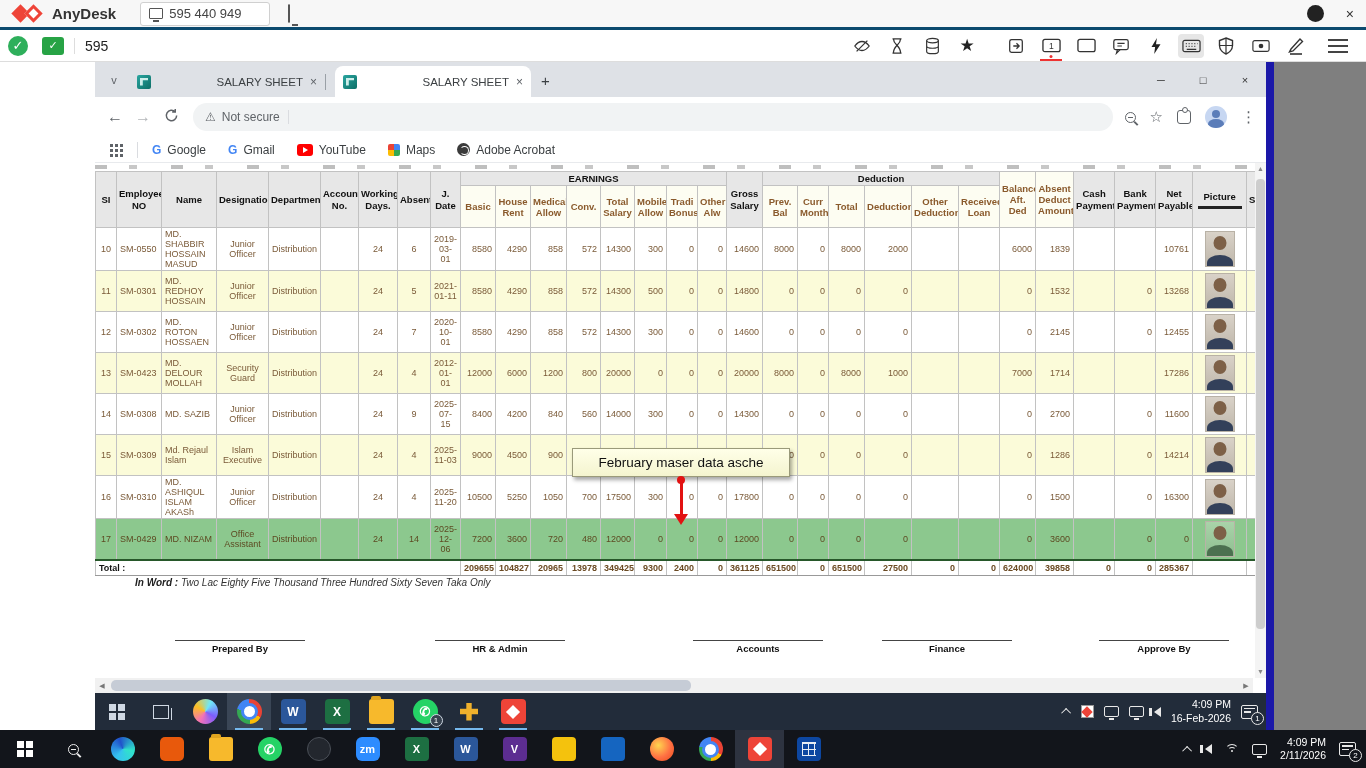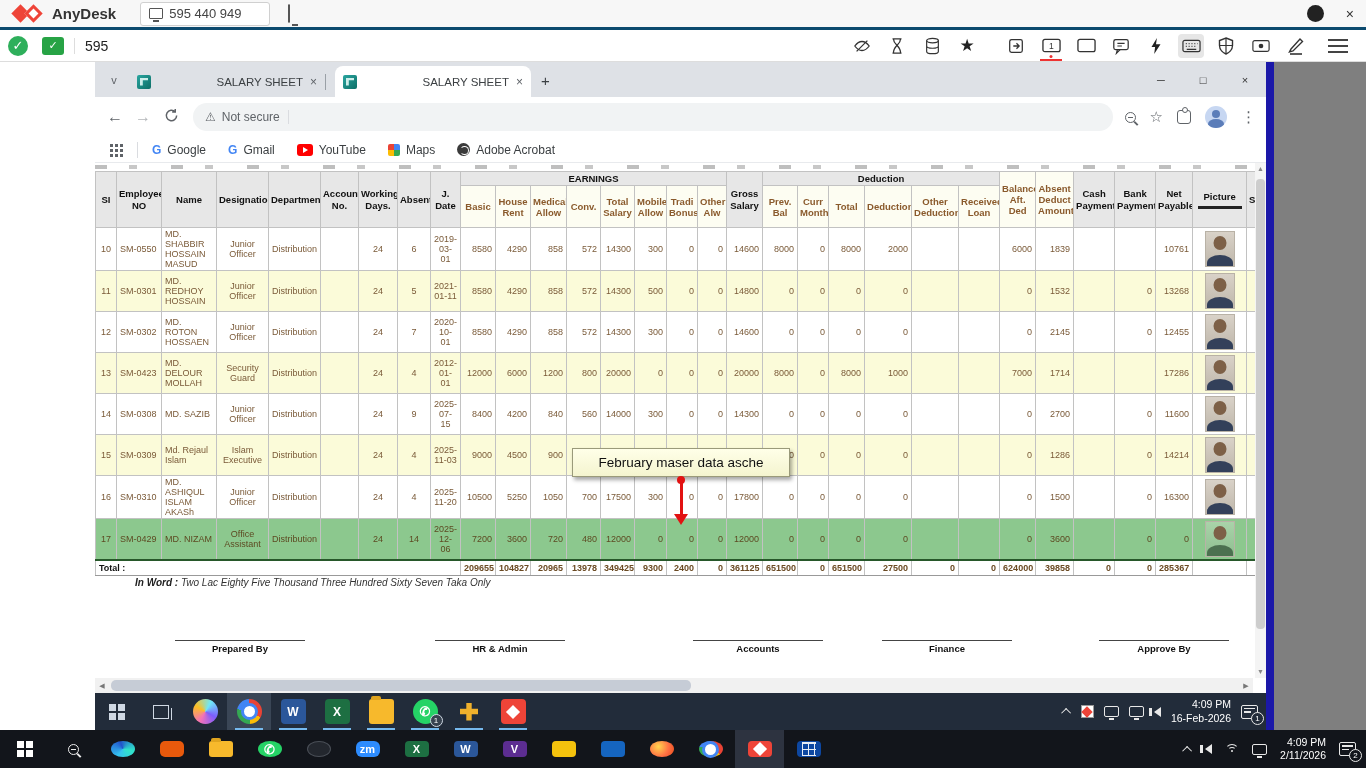--- a/index.html
+++ b/index.html
@@ -179,21 +179,21 @@
   .notif::after { content:""; position:absolute; left:2px; top:5.5px; width:7px; height:1.5px; background:#e8e8e8; }
   .notif .nbadge { position:absolute; right:-7px; bottom:-7px; width:13px; height:13px; border-radius:50%; border:1px solid #e8e8e8; background:#222c3a; color:#fff; font-size:8px; display:flex; align-items:center; justify-content:center; }
 
   
   .ltaskbar { left:0; top:730px; width:1366px; height:38px; background:#12151b; display:flex; align-items:stretch; color:#fff; }
   .l-item { width:49px; display:flex; align-items:center; justify-content:center; position:relative; }
   .l-item.focused { background:#2d3340; }
   .win-logo.white i { background:#fff; }
   .mag.white { border-color:#eee; }
   .mag.white::before, .mag.white::after { background:#eee; }
-  .app.small { width:24px; height:16px; font-size:11px; }
+  .app.small { width:24px; height:24px; font-size:11px; }
   .a-edge { background:conic-gradient(from 220deg,#35c1f1,#2052cb,#30e3ca,#35c1f1); border-radius:50%; }
   .a-orange { background:#e8590c; border-radius:5px; }
   .a-cam { background:#23272e; border:1px solid #4a4f57; border-radius:50%; }
   .a-zoom { background:#2d8cff; border-radius:6px; font-size:9px; }
   .a-vs { background:#5c2d91; border-radius:4px; }
   .a-yellowsq { background:#f4c20d; border-radius:4px; }
   .a-bluesq { background:#1565c0; border-radius:4px; }
   .a-firefox { background:radial-gradient(circle at 35% 35%, #ffd54f, #ff7043 55%, #e64a19); border-radius:50%; }
   .a-grid { background:#0d47a1; border-radius:4px; }
   .a-grid::after { content:""; width:14px; height:14px; background:

